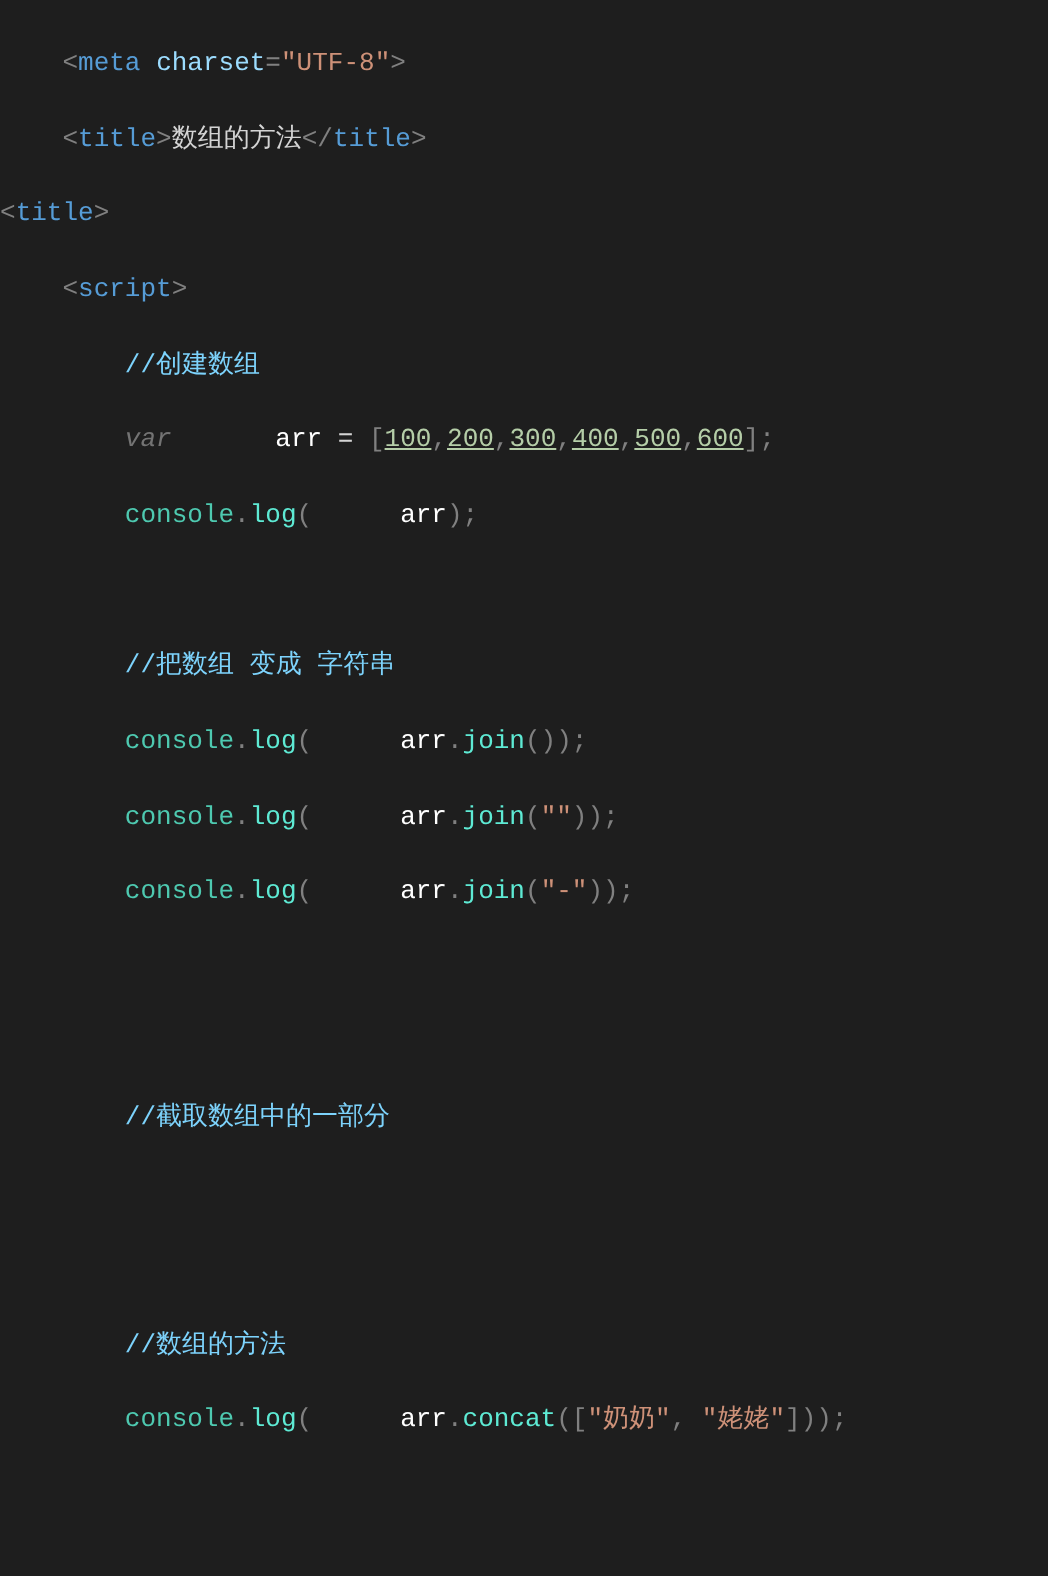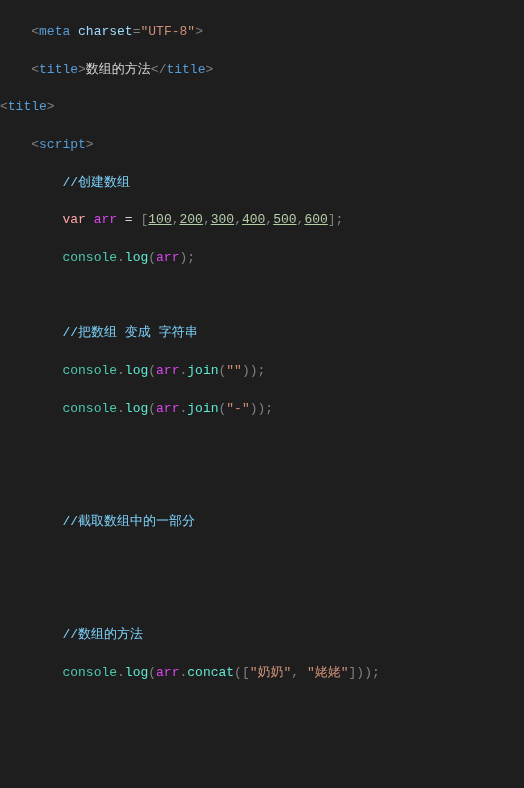--- a/index.html
+++ b/index.html
@@ -21,41 +21,42 @@
   .line {
     padding-left: 48px;
     text-indent: -48px;
     white-space: pre-wrap;
     word-break: break-all;
   }
   .punct { color: #808080; }
   .tag   { color: #569cd6; }
   .attr  { color: #9cdcfe; }
   .str   { color: #ce9178; }
-  .kw    { color: #fca5a5; }
-  .ident { color: #d946ef; }
+  .kw    { color: #737373; font-style: italic; }
+  .ident { color: #ffffff; margin-left: 44px; }
   .obj   { color: #4ec9b0; }
   .func  { color: #5eead4; }
   .num   { color: #b5cea8; text-decoration: underline; }
   .cmt   { color: #7dd3fc; }
   .plain { color: #d4d4d4; }
 </style>
 </head>
 <body>
 
 <div class="editor">
 <div class="line">    <span class="punct">&lt;</span><span class="tag">meta</span> <span class="attr">charset</span><span class="punct">=</span><span class="str">"</span><span class="str">UTF-8</span><span class="str">"</span><span class="punct">&gt;</span></div>
 <div class="line">    <span class="punct">&lt;</span><span class="tag">title</span><span class="punct">&gt;</span><span class="plain">数组的方法</span><span class="punct">&lt;/</span><span class="tag">title</span><span class="punct">&gt;</span></div>
 <div class="line"><span class="punct">&lt;</span><span class="tag">title</span><span class="punct">&gt;</span></div>
 <div class="line">    <span class="punct">&lt;</span><span class="tag">script</span><span class="punct">&gt;</span></div>
 <div class="line">        <span class="cmt">//创建数组</span></div>
 <div class="line">        <span class="kw">var</span> <span class="ident">arr</span> <span class="plain">=</span> <span class="punct">[</span><span class="num">100</span><span class="punct">,</span><span class="num">200</span><span class="punct">,</span><span class="num">300</span><span class="punct">,</span><span class="num">400</span><span class="punct">,</span><span class="num">500</span><span class="punct">,</span><span class="num">600</span><span class="punct">];</span></div>
 <div class="line">        <span class="obj">console</span><span class="punct">.</span><span class="func">log</span><span class="punct">(</span><span class="ident">arr</span><span class="punct">);</span></div>
 <div class="line"> </div>
 <div class="line">        <span class="cmt">//把数组 变成 字符串</span></div>
+<div class="line">        <span class="obj">console</span><span class="punct">.</span><span class="func">log</span><span class="punct">(</span><span class="ident">arr</span><span class="punct">.</span><span class="func">join</span><span class="punct">());</span></div>
 <div class="line">        <span class="obj">console</span><span class="punct">.</span><span class="func">log</span><span class="punct">(</span><span class="ident">arr</span><span class="punct">.</span><span class="func">join</span><span class="punct">(</span><span class="str">""</span><span class="punct">));</span></div>
 <div class="line">        <span class="obj">console</span><span class="punct">.</span><span class="func">log</span><span class="punct">(</span><span class="ident">arr</span><span class="punct">.</span><span class="func">join</span><span class="punct">(</span><span class="str">"-"</span><span class="punct">));</span></div>
 <div class="line"> </div>
 <div class="line"> </div>
 <div class="line">        <span class="cmt">//截取数组中的一部分</span></div>
 <div class="line"> </div>
 <div class="line"> </div>
 <div class="line">        <span class="cmt">//数组的方法</span></div>
 <div class="line">        <span class="obj">console</span><span class="punct">.</span><span class="func">log</span><span class="punct">(</span><span class="ident">arr</span><span class="punct">.</span><span class="func">concat</span><span class="punct">([</span><span class="str">"奶奶"</span><span class="punct">, </span><span class="str">"姥姥"</span><span class="punct">]));</span></div>
 

